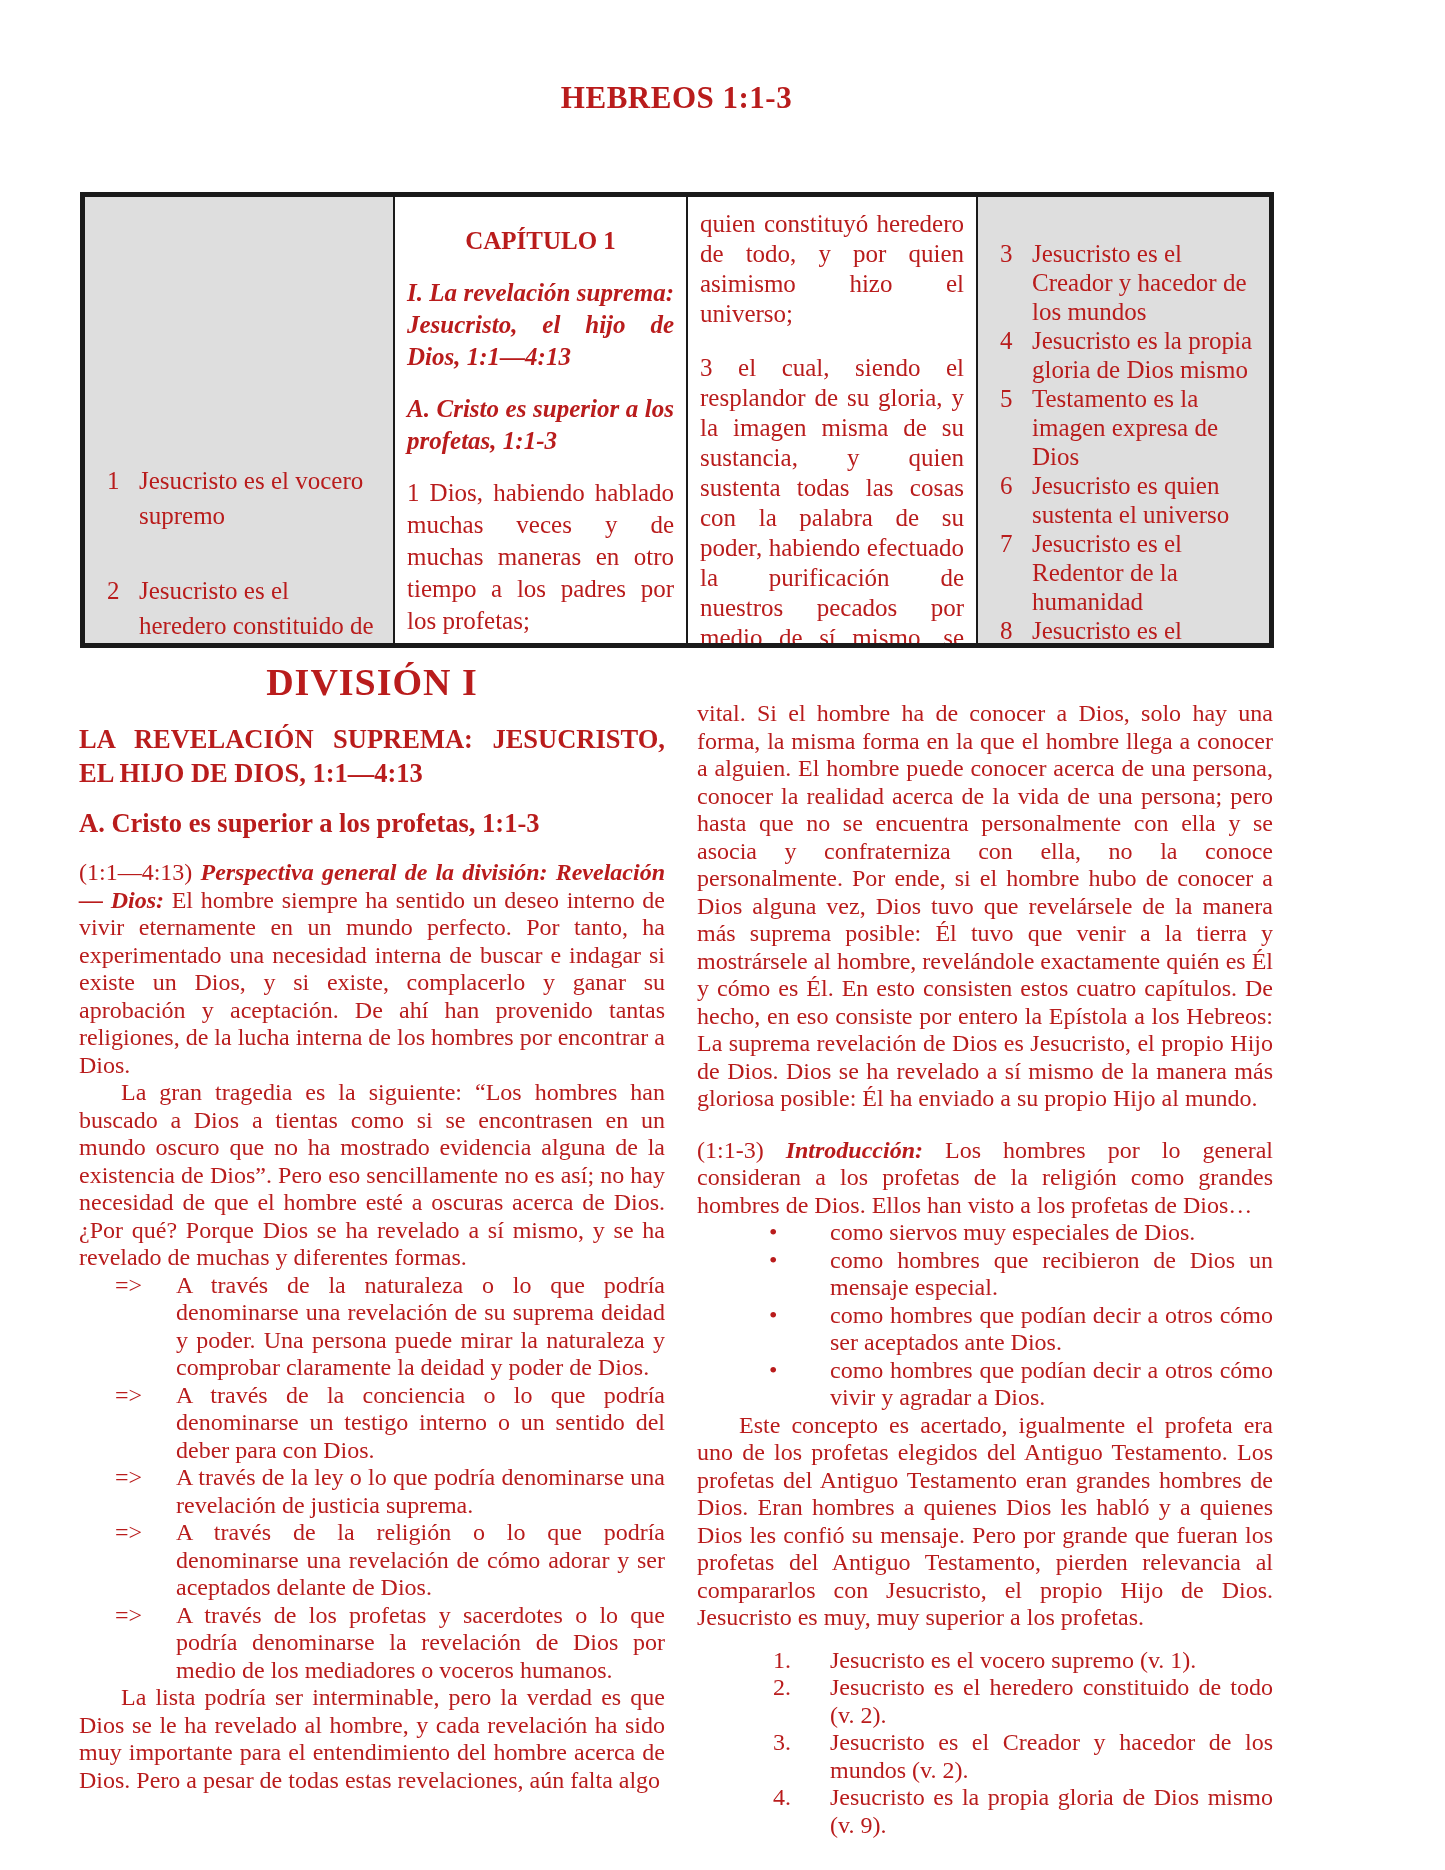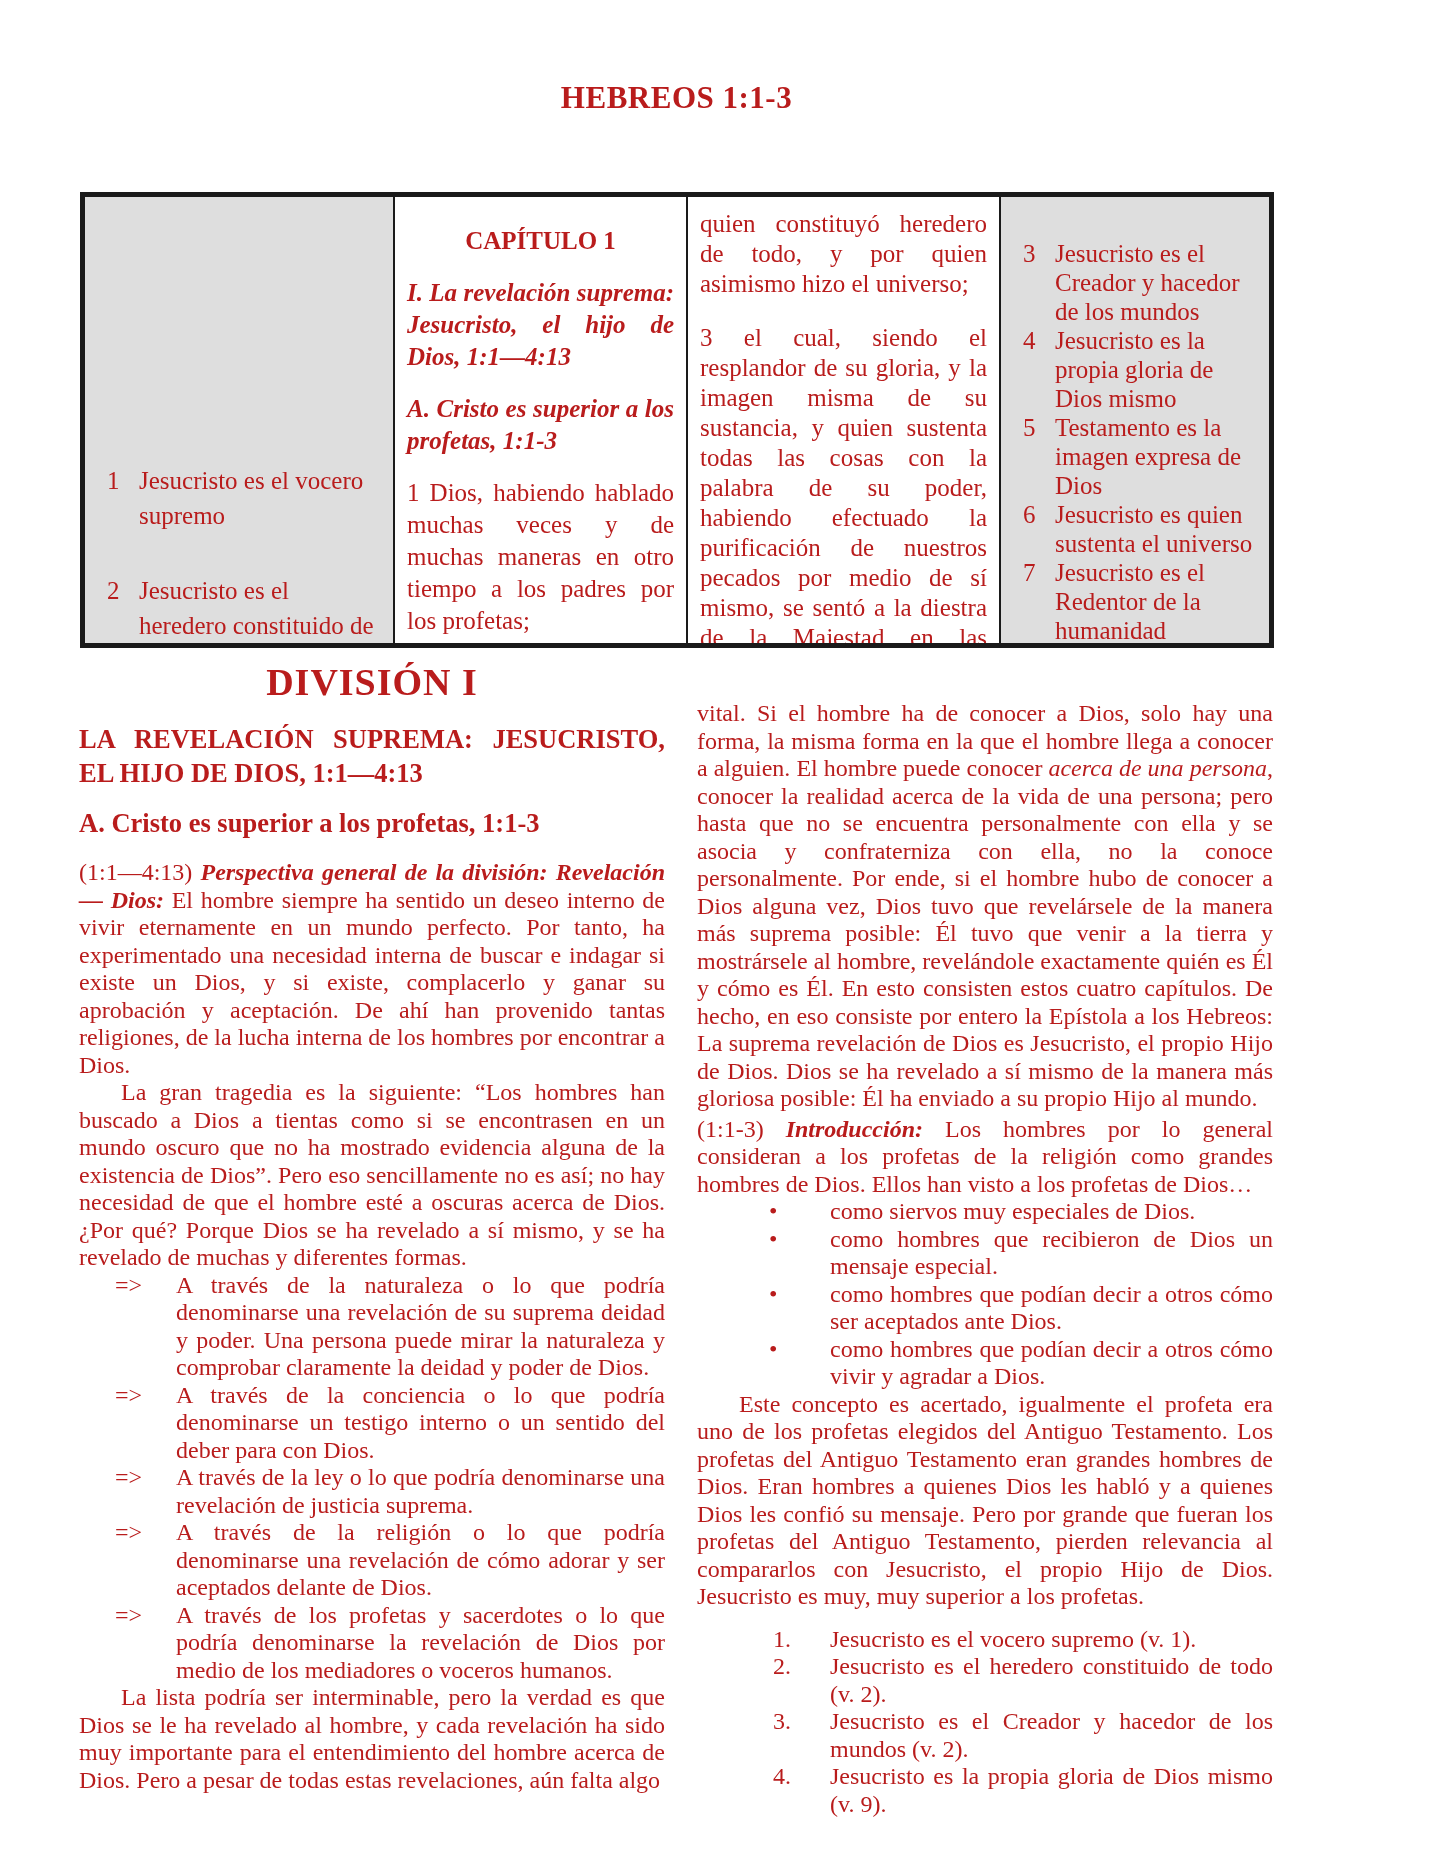--- a/index.html
+++ b/index.html
@@ -39,21 +39,21 @@
     padding: 266px 14px 0 22px;
     font-size: 25px; line-height: 35px;
   }
   .otl-col.c2 {
     width: 293px;
     border-right: 2px solid #1a1a1a;
     padding: 28px 12px 0 12px;
     font-size: 25px; line-height: 32px;
   }
   .otl-col.c3 {
-    width: 313px;
+    width: 290px;
     border-right: 2px solid #1a1a1a;
     padding: 12px 12px 0 12px;
     font-size: 25px; line-height: 30px;
   }
   .otl-col.c4 {
     flex: 1; background: #dedede;
     padding: 42px 12px 0 22px;
     font-size: 25px; line-height: 29px;
   }
   .chap-title { font-weight: bold; text-align: center; margin: 0 0 20px 0; }
@@ -86,23 +86,23 @@
     font-weight: bold; text-align: justify;
     margin: 0 0 18px 0;
   }
   .div-section {
     font-size: 26.5px; line-height: 31px;
     font-weight: bold;
     margin: 0 0 20px 0;
   }
   .para { margin: 0; text-align: justify; }
   .para.indent { text-indent: 42px; }
-  .para.sp { margin-top: 3px; }
+  .para.sp { margin-top: 24px; }
   .lead { font-weight: bold; font-style: italic; }
-  .em { font-style: italic; }
+  .em { }
 
   .arrow-list, .bullet-list, .num-list { margin: 0; padding: 0; }
   .arrow-item { display: flex; padding-left: 36px; }
   .arrow-item .marker { flex: none; width: 61px; }
   .arrow-item .txt { flex: 1; text-align: justify; }
   .bullet-item { display: flex; padding-left: 72px; }
   .bullet-item .marker { flex: none; width: 61px; }
   .bullet-item .txt { flex: 1; text-align: justify; }
   .num-list { margin-top: 15px; }
   .num-item { display: flex; padding-left: 76px; }

